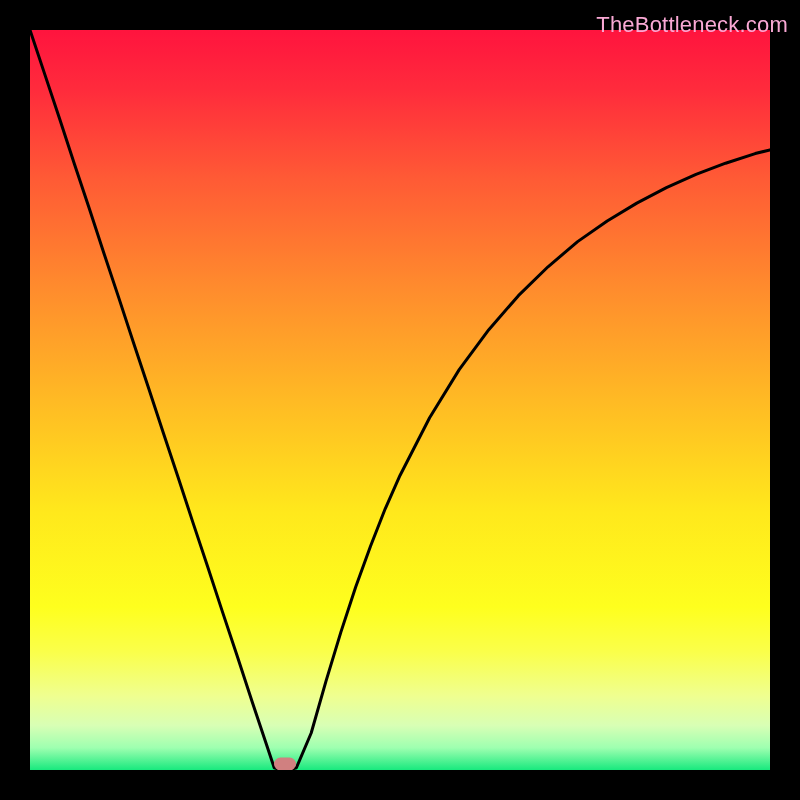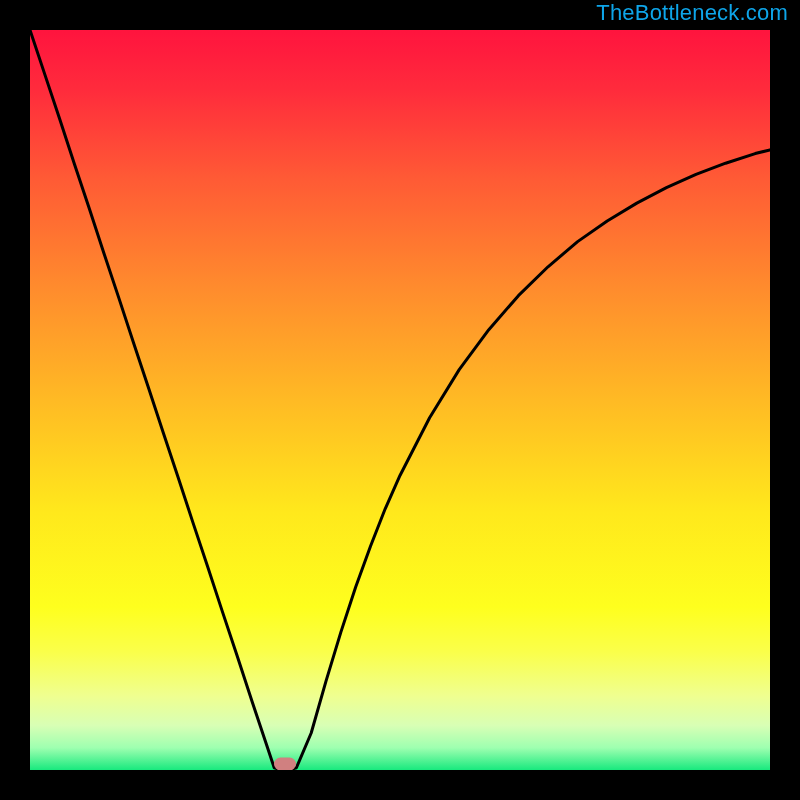--- a/index.html
+++ b/index.html
@@ -34,23 +34,23 @@
   }
   .marker {
     position: absolute;
     width: 22px;
     height: 13px;
     border-radius: 7px;
     transform: translate(-50%, -50%);
   }
   .watermark {
     position: absolute;
-    top: 0;
+    top: 12px;
     right: 12px;
-    color: #0ea5e9;
+    color: #f9a8d4;
     font-size: 22px;
     letter-spacing: 0.2px;
     font-weight: 500;
   }
 </style>
 </head>
 <body>
 
 <div class="frame">
   <div class="plot">

